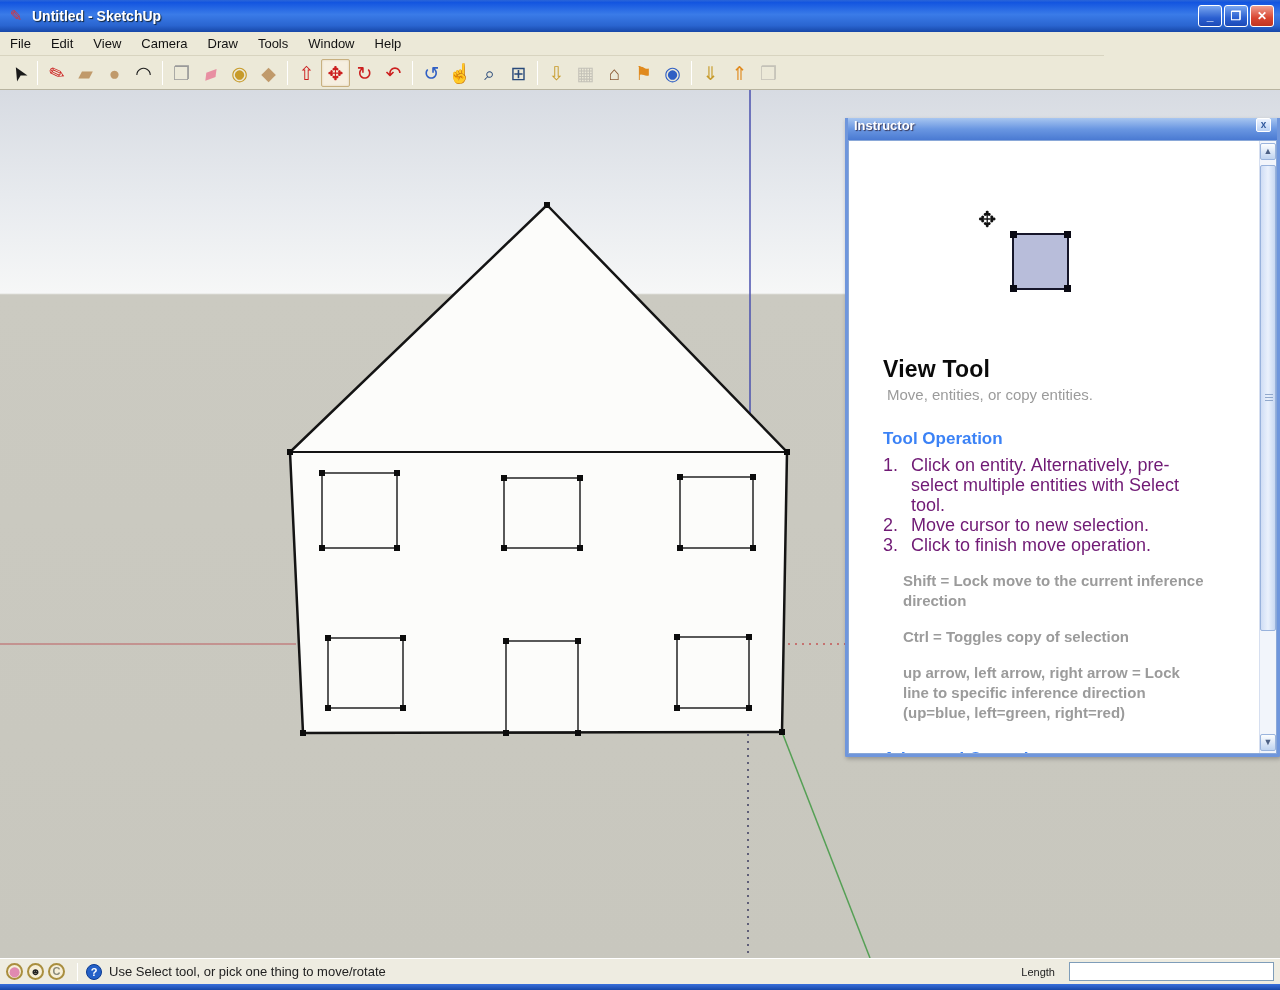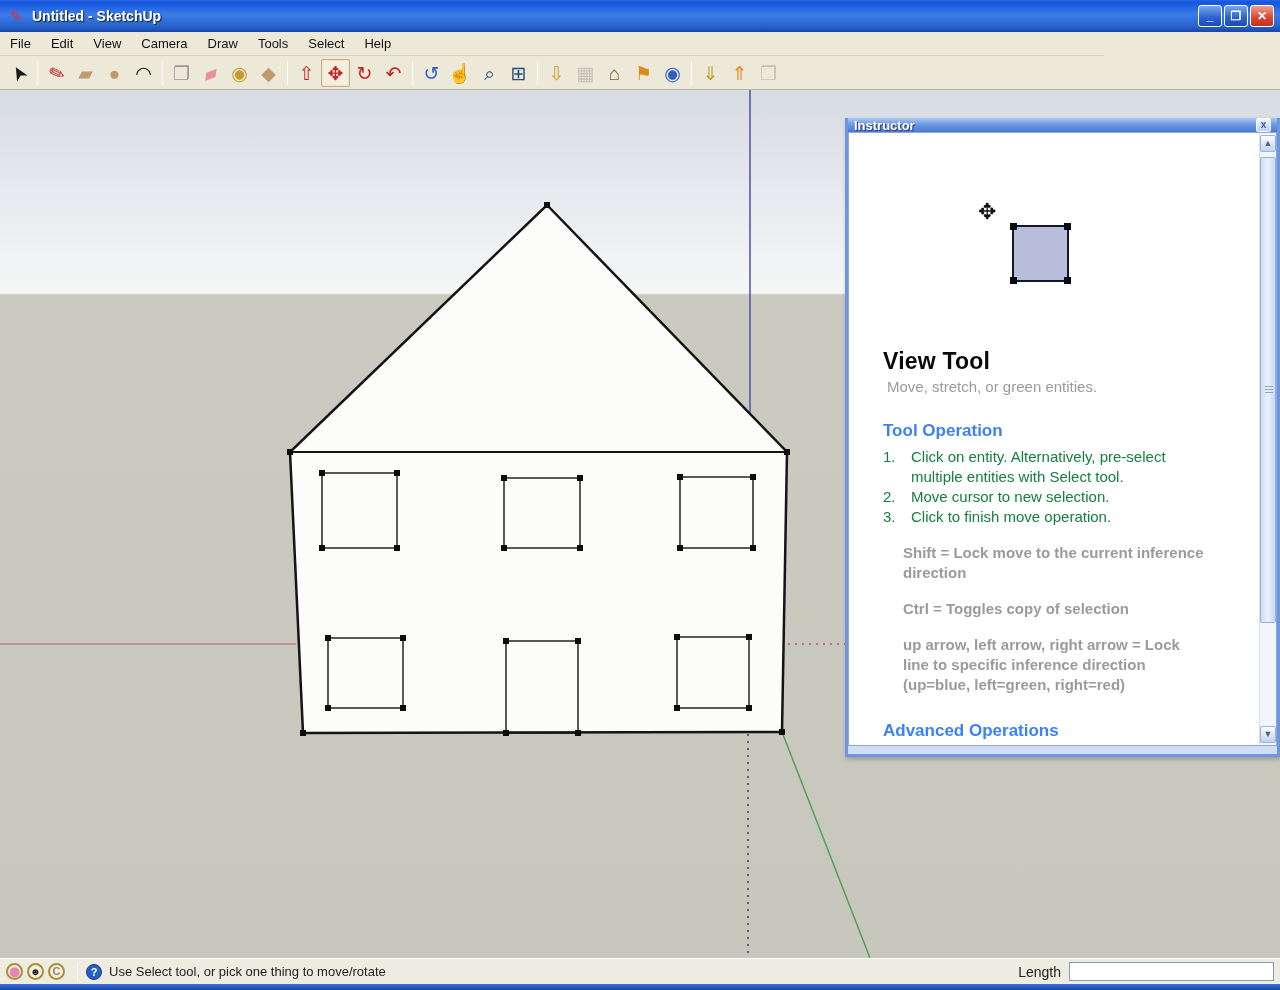--- a/index.html
+++ b/index.html
@@ -59,23 +59,23 @@
   }
   .canvas svg { position:absolute; left:0; top:0; }
 
   
   .instructor {
     position:absolute; left:845px; top:118px; width:435px; height:639px;
     border:3px solid #6f96dc; border-top:none; border-radius:0 0 2px 2px;
     background:#cfdef5; box-shadow:1px 2px 4px rgba(0,0,0,.25); z-index:5;
   }
   .inst-titlebar {
-    height:14px; margin:-0px -0px 0;
+    height:22px; margin:-0px -0px 0;
     background:linear-gradient(180deg,#a8c6f0 0%,#6a97e2 50%,#4a7ad2 100%);
-    display:flex; align-items:center; padding:0 6px;
+    display:flex; padding:0 6px;
   }
   .inst-title { color:#fff; font-weight:bold; font-size:13px; text-shadow:1px 1px 1px #335; }
   .inst-close {
     margin-left:auto; width:15px; height:14px; border:1px solid #fff; border-radius:2px;
     background:linear-gradient(180deg,#eef4ff,#bcd2f4); color:#335a9e;
     font-size:10px; font-weight:bold; line-height:12px; text-align:center;
   }
   .inst-body { position:relative; height:614px; background:#fff; border:1px solid #8aa8d8; overflow:hidden; }
   .inst-content { position:absolute; left:0; top:0; right:17px; bottom:0; overflow:hidden; padding:0 0 0 34px; }
 
@@ -84,21 +84,21 @@
   .anim-square {
     position:absolute; left:129px; top:92px; width:57px; height:57px;
     background:#b8bdda; border:2px solid #16162a;
   }
   .dot { position:absolute; width:7px; height:7px; background:#0a0a14; }
   .dot.tl{left:-4px;top:-4px} .dot.tr{right:-4px;top:-4px} .dot.bl{left:-4px;bottom:-4px} .dot.br{right:-4px;bottom:-4px}
 
   .inst-h1 { font-size:23px; font-weight:bold; color:#0a0a0a; letter-spacing:.2px; }
   .inst-sub { font-size:15px; color:#9b9b9b; margin:3px 0 0 4px; }
   .inst-h2 { font-size:17px; font-weight:bold; color:#3b82f6; margin-top:26px; }
-  .inst-list { margin:6px 0 0 0; list-style:none; counter-reset:step; font-size:15px; color:#15803d; line-height:20px; }
+  .inst-list { margin:6px 0 0 0; list-style:none; counter-reset:step; font-size:18px; color:#701a75; line-height:20px; }
   .inst-list li { counter-increment:step; position:relative; padding-left:28px; margin-bottom:0px; max-width:310px; }
   .inst-list li::before { content:counter(step)"."; position:absolute; left:0; }
   .inst-lines { margin:4px 0 0 4px; font-size:15px; color:#9b9b9b; line-height:20px; max-width:335px; }
   .inst-lines div { margin:16px;font-weight:bold; }
 
   
   .scrollbar { position:absolute; right:0; top:0; width:17px; bottom:0; background:#f2f5fb; border-left:1px solid #d6dff0; }
   .sb-btn {
     position:absolute; left:0; width:16px; height:17px;
     background:linear-gradient(180deg,#fdfefe,#d7e4f6 60%,#c0d4f0); border:1px solid #9ab4dd; border-radius:2px;
@@ -124,21 +124,21 @@
     font-size:9px; line-height:1;
   }
   .ring .pin{color:#e08ab0; font-size:10px;} .ring .person{color:#222; font-size:10px;} .ring .cee{color:#8a8a7a; font-weight:bold; font-size:11px;}
   .sb-sep { width:1px; height:18px; background:#b6b2a0; border-right:1px solid #fff; margin:0 8px; }
   .help-circle {
     width:16px; height:16px; border-radius:50%; background:#2460c8; color:#fff;
     font-size:11px; font-weight:bold; display:flex; align-items:center; justify-content:center; margin-right:7px;
     border:1px solid #0c3a90;
   }
   .vcb { margin-left:auto; display:flex; align-items:center; }
-  .vcb-label { margin-right:8px; color:#222; font-size:14px; }
+  .vcb-label { margin-right:14px; color:#222; font-size:11px; }
   .vcb-input { width:205px; height:19px; border:1px solid #7f9db9; background:#fff; font-size:12px; padding:0 3px; }
 
   .bottom-edge {
     position:absolute; left:0; top:984px; width:1280px; height:6px;
     background:linear-gradient(180deg,#3a70dc,#1747a8);
   }
 </style>
 </head>
 <body>
 
@@ -158,21 +158,21 @@
   </div>
 </div>
 
 <div class="menubar">
   <div class="menu-item">File</div>
   <div class="menu-item">Edit</div>
   <div class="menu-item">View</div>
   <div class="menu-item">Camera</div>
   <div class="menu-item">Draw</div>
   <div class="menu-item">Tools</div>
-  <div class="menu-item">Select</div>
+  <div class="menu-item">Window</div>
   <div class="menu-item">Help</div>
 </div>
 
 <div class="toolbar">
   <div class="tbtn">
       <span class="glyph c-black rot-cursor">➤</span>
     </div>
   <div class="tb-sep"></div>
   <div class="tbtn">
       <span class="glyph c-red rot-slant">✎</span>
@@ -319,21 +319,21 @@
       <div class="anim-area">
         <span class="anim-cursor">✥</span>
         <div class="anim-square" fill="#b8bdda">
           <span class="dot tl"></span>
           <span class="dot tr"></span>
           <span class="dot bl"></span>
           <span class="dot br"></span>
         </div>
       </div>
       <div class="inst-h1">View Tool</div>
-      <div class="inst-sub">Move, stretch, or green entities.</div>
+      <div class="inst-sub">Move, entities, or copy entities.</div>
 
       <div class="inst-h2">Tool Operation</div>
       <ol class="inst-list">
         <li>Click on entity. Alternatively, pre-select multiple entities with Select tool.</li>
         <li>Move cursor to new selection.</li>
         <li>Click to finish move operation.</li>
       </ol>
 
       <div class="inst-lines">
         <div>Shift = Lock move to the current inference direction</div>

